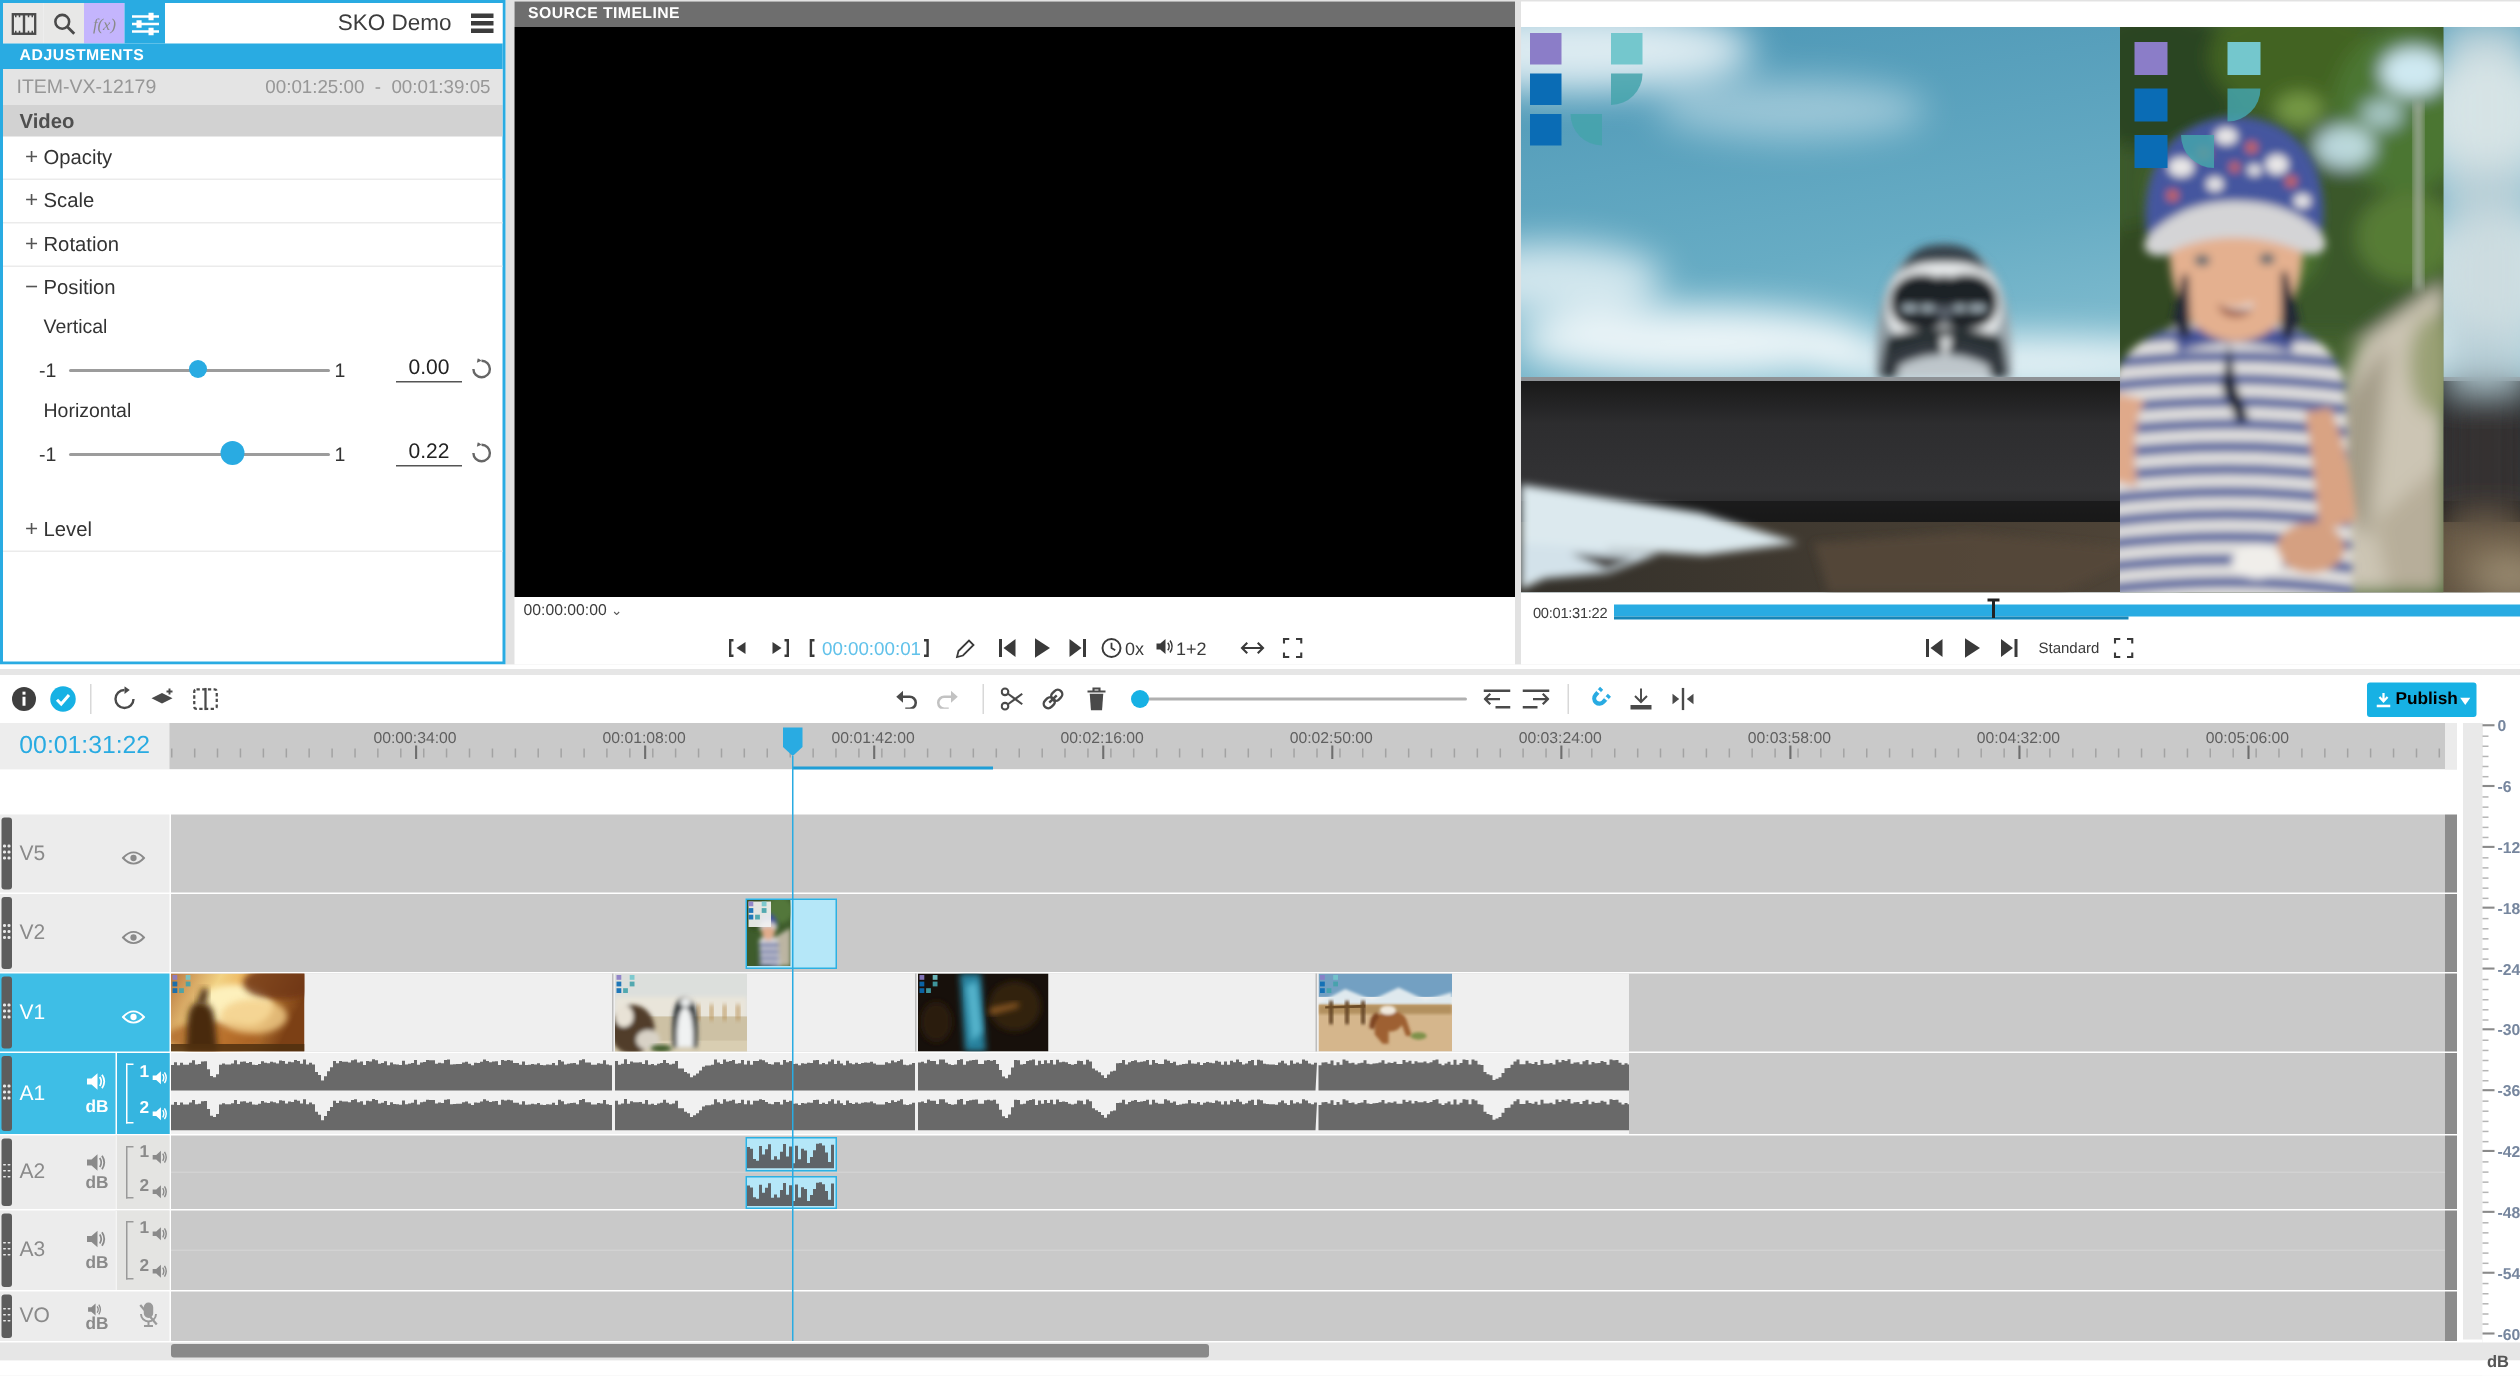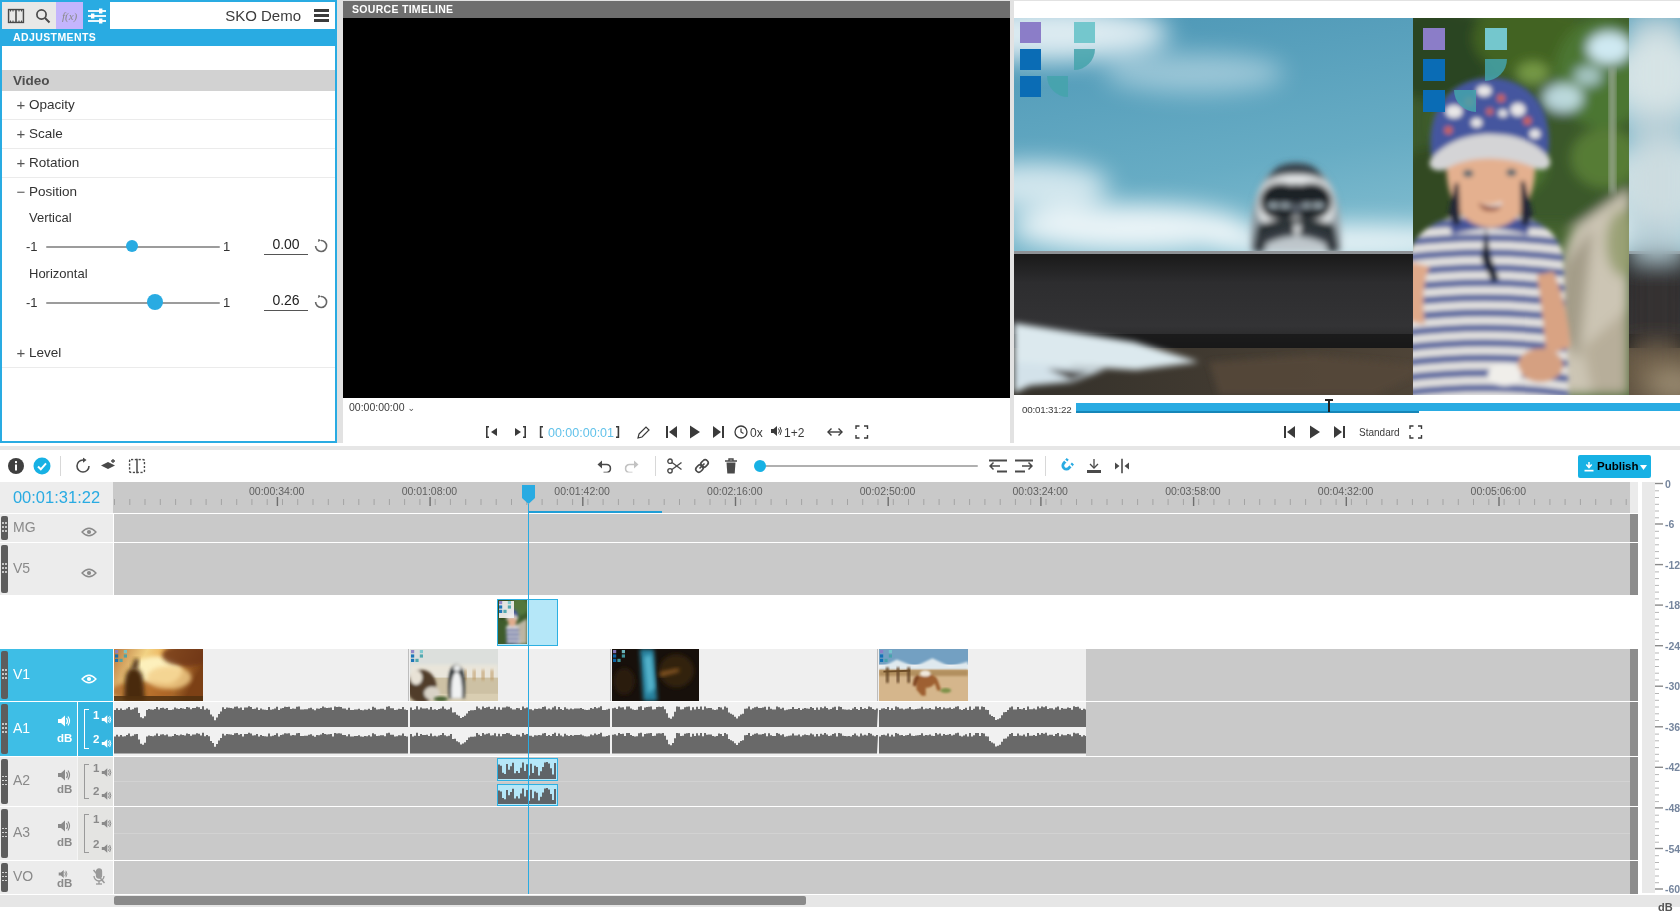--- a/index.html
+++ b/index.html
@@ -107,20 +107,24 @@
           </svg>
         </div>
         <div id="skodemo">SKO Demo</div>
         <div id="lham">
           <div></div>
           <div></div>
           <div></div>
         </div>
       </div>
       <div class="abs" id="adjbar">ADJUSTMENTS</div>
+      <div class="abs" id="itemrow">
+        <span style="position:absolute;left:9px">ITEM-VX-12179</span>
+        <span style="position:absolute;right:8px;font-size:12.5px">00:01:25:00&nbsp; -&nbsp; 00:01:39:05</span>
+      </div>
       <div class="abs sechdr" style="top:68px">Video</div>
       <div class="abs prow" style="top:89px">
         <span class="pm">+</span>
         <span class="plab">Opacity</span>
       </div>
       <div class="abs prow" style="top:118px">
         <span class="pm">+</span>
         <span class="plab">Scale</span>
       </div>
       <div class="abs prow" style="top:147px">
@@ -142,21 +146,21 @@
             <path d="M7,1.5 A5.5,5.5 0 1 1 1.6,7" fill="none" stroke="#666" stroke-width="1.6"></path>
             <path d="M7,1.5 L4.2,0 L4.2,3.4 Z" fill="#666" transform="rotate(10 7 1.5)"></path>
           </svg></div>
       </div>
       <div class="abs sublab" style="top:261px">Horizontal</div>
       <div class="abs srow" style="top:284px">
         <span class="lmin">-1</span>
         <span class="lmax">1</span>
         <div class="track"></div>
         <div class="knob" style="left:145px;top:8px;width:16px;height:16px"></div>
-        <div class="val">0.26</div>
+        <div class="val">0.22</div>
         <div class="rst"><svg width="14" height="14" viewBox="0 0 14 14">
             <path d="M7,1.5 A5.5,5.5 0 1 1 1.6,7" fill="none" stroke="#666" stroke-width="1.6"></path>
             <path d="M7,1.5 L4.2,0 L4.2,3.4 Z" fill="#666" transform="rotate(10 7 1.5)"></path>
           </svg></div>
       </div>
       <div class="abs prow" style="top:337px">
         <span class="pm">+</span>
         <span class="plab">Level</span>
       </div>
     </div>
@@ -635,42 +639,42 @@
         <text x="1345.6" y="495" font-size="10.5" fill="#5f5f5f" text-anchor="middle">00:04:32:00</text>
         <rect x="1498.3" y="497" width="1.4" height="9" fill="#6e6e6e"></rect>
         <text x="1498.3" y="495" font-size="10.5" fill="#5f5f5f" text-anchor="middle">00:05:06:00</text>
       </svg>
       <div id="bigtc">00:01:31:22</div>
       <div style="position:absolute;left:1630px;top:0;width:8px;height:31px;background:#ebebeb"></div>
     </div>
     <div class="abs" style="left:528px;top:510.5px;width:134px;height:2.5px;background:#1f9ed6;z-index:5"></div>
     <div class="abs" style="left:0;top:513px;width:1680px;height:1px;background:#fff"></div>
     <div class="abs" style="left:0;top:513px;width:1655px;height:394px;background:#fff"></div>
-    <div class="trow" style="top:514px;height:28px">
-      <div class="tcontent"></div>
-      <div class="meterbar"></div>
-      <div class="thdr">
-        <div class="tgrip"></div>
-        <div style="position:absolute;left:2.4px;top:50%;margin-top:-6px;width:1.8px;height:1.8px;background:#e8e8e8;border-radius:50%;box-shadow:0 4px 0 #e8e8e8,0 8px 0 #e8e8e8"></div>
-        <div style="position:absolute;left:5.2px;top:50%;margin-top:-6px;width:1.8px;height:1.8px;background:#e8e8e8;border-radius:50%;box-shadow:0 4px 0 #e8e8e8,0 8px 0 #e8e8e8"></div>
-        <div class="tname" style="top:5px;font-size:14px">MG</div>
-        <div style="position:absolute;left:81px;top:9px"><svg width="16" height="10" viewBox="0 0 16 10">
-            <path d="M1,5 Q8,-2.5 15,5 Q8,12.5 1,5 Z" fill="none" stroke="#8a8a8a" stroke-width="1.3"></path>
-            <circle cx="8" cy="5" r="2.1" fill="#8a8a8a"></circle>
-          </svg></div>
-      </div>
-    </div>
     <div class="trow" style="top:543px;height:52px">
       <div class="tcontent"></div>
       <div class="meterbar"></div>
       <div class="thdr">
         <div class="tgrip"></div>
         <div style="position:absolute;left:2.4px;top:50%;margin-top:-6px;width:1.8px;height:1.8px;background:#e8e8e8;border-radius:50%;box-shadow:0 4px 0 #e8e8e8,0 8px 0 #e8e8e8"></div>
         <div style="position:absolute;left:5.2px;top:50%;margin-top:-6px;width:1.8px;height:1.8px;background:#e8e8e8;border-radius:50%;box-shadow:0 4px 0 #e8e8e8,0 8px 0 #e8e8e8"></div>
         <div class="tname" style="top:17px;font-size:14px">V5</div>
+        <div style="position:absolute;left:81px;top:21px"><svg width="16" height="10" viewBox="0 0 16 10">
+            <path d="M1,5 Q8,-2.5 15,5 Q8,12.5 1,5 Z" fill="none" stroke="#8a8a8a" stroke-width="1.3"></path>
+            <circle cx="8" cy="5" r="2.1" fill="#8a8a8a"></circle>
+          </svg></div>
+      </div>
+    </div>
+    <div class="trow" style="top:596px;height:52px">
+      <div class="tcontent"></div>
+      <div class="meterbar"></div>
+      <div class="thdr">
+        <div class="tgrip"></div>
+        <div style="position:absolute;left:2.4px;top:50%;margin-top:-6px;width:1.8px;height:1.8px;background:#e8e8e8;border-radius:50%;box-shadow:0 4px 0 #e8e8e8,0 8px 0 #e8e8e8"></div>
+        <div style="position:absolute;left:5.2px;top:50%;margin-top:-6px;width:1.8px;height:1.8px;background:#e8e8e8;border-radius:50%;box-shadow:0 4px 0 #e8e8e8,0 8px 0 #e8e8e8"></div>
+        <div class="tname" style="top:17px;font-size:14px">V2</div>
         <div style="position:absolute;left:81px;top:21px"><svg width="16" height="10" viewBox="0 0 16 10">
             <path d="M1,5 Q8,-2.5 15,5 Q8,12.5 1,5 Z" fill="none" stroke="#8a8a8a" stroke-width="1.3"></path>
             <circle cx="8" cy="5" r="2.1" fill="#8a8a8a"></circle>
           </svg></div>
       </div>
     </div>
     <div class="trow" style="top:649px;height:52px">
       <div class="tcontent"></div>
       <div class="meterbar"></div>
       <div class="thdr sel">

